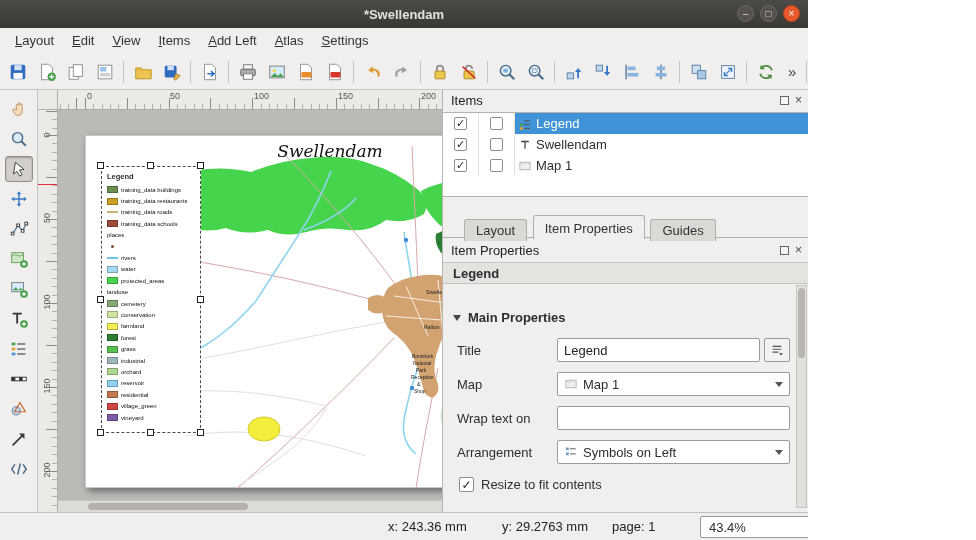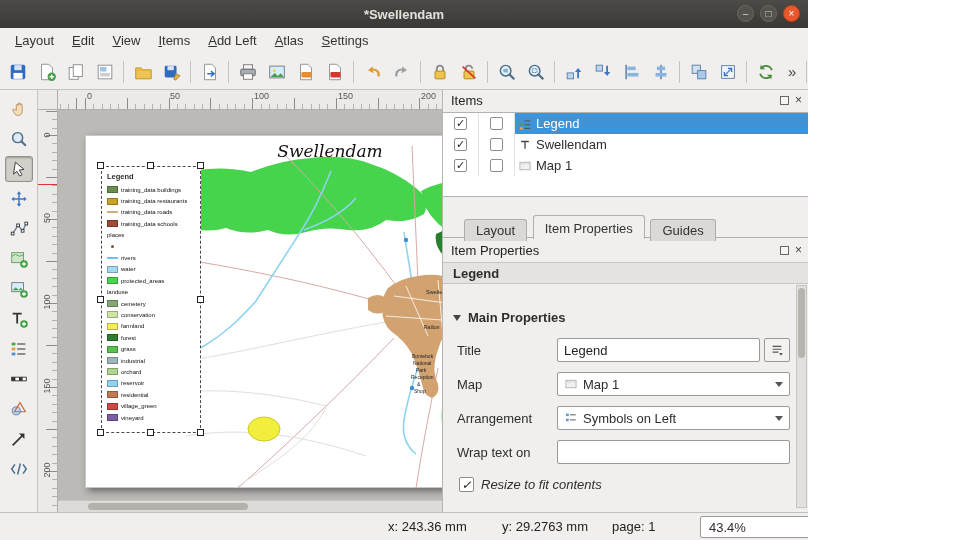--- a/index.html
+++ b/index.html
@@ -130,21 +130,21 @@
   .pinput { flex: 1; height: 24px; border: 1px solid #9c9a97; border-radius: 2px; background: #fff;
     font-family: "Liberation Sans", sans-serif; font-size: 13px; padding: 0 6px; color: #222; }
   .override-btn { width: 26px; height: 24px; margin-left: 4px; border: 1px solid #9c9a97; border-radius: 2px;
     background: #f4f2f0; display: flex; align-items: center; justify-content: center; }
   .override-btn .ico { width: 16px; height: 16px; }
   .combo { flex: 1; height: 24px; border: 1px solid #9c9a97; border-radius: 2px; background: #fff;
     display: flex; align-items: center; gap: 5px; padding: 0 6px; }
   .combo .ico { width: 14px; height: 14px; flex: 0 0 auto; }
   .combo .arrow { margin-left: auto; width: 0; height: 0; border-left: 4px solid transparent;
     border-right: 4px solid transparent; border-top: 5px solid #555; }
-  .cbrow { display: flex; align-items: center; gap: 7px; margin: 12px 4px 0 16px; font-style: italic; }
+  .cbrow { display: flex; align-items: center; gap: 7px; margin: 12px 4px 0 16px; }
   .cb.big { width: 15px; height: 15px; font-size: 12px; }
 
   #props-scrollbar { position: absolute; right: 1px; top: 195px; bottom: 4px; width: 11px; background: #e2e0dd; border: 1px solid #c6c4c1; }
   #props-scrollbar .thumb { position: absolute; left: 1px; right: 1px; top: 2px; height: 70px; background: #b8b5b1; border-radius: 4px; }
 
   
   #statusbar { position: absolute; left: 0; right: 0; bottom: 0; height: 28px; background: #f0efed; border-top: 1px solid #c2c0bd; }
   .sb-text { position: absolute; top: 0; line-height: 27px; font-size: 13px; color: #222; }
   #sb-x { left: 388px; } #sb-y { left: 502px; } #sb-page { left: 612px; }
   #zoom-combo { position: absolute; left: 700px; top: 3px; width: 140px; height: 22px; background: #fff;
@@ -780,36 +780,36 @@
             <span class="ico"><svg viewBox="0 0 22 22" width="100%" height="100%">
                   <rect x="3" y="5" width="16" height="12" fill="#f0f0f0" stroke="#999"></rect>
                   <path d="M3 5l5 4 5-4 5 4" fill="none" stroke="#bbb"></path>
                 </svg></span>
             <span>Map 1</span>
             <span class="arrow"></span>
           </span>
         </div>
 
         <div class="prow">
+          <span class="plabel">Wrap text on</span>
+          <input class="pinput" value="" style="">
+        </div>
+
+        <div class="prow">
           <span class="plabel">Arrangement</span>
           <span class="combo">
             <span class="ico"><svg viewBox="0 0 22 22" width="100%" height="100%">
                   <rect x="3" y="4" width="4.5" height="4" fill="#6b9ac8"></rect>
                   <path d="M9.5 6h9" stroke="#555" stroke-width="1.5"></path>
                   <rect x="3" y="12" width="4.5" height="4" fill="#6b9ac8"></rect>
                   <path d="M9.5 14h9" stroke="#555" stroke-width="1.5"></path>
                 </svg></span>
             <span>Symbols on Left</span>
             <span class="arrow"></span>
           </span>
-        </div>
-
-        <div class="prow">
-          <span class="plabel">Wrap text on</span>
-          <input class="pinput" value="" style="">
         </div>
 
         <div class="cbrow">
           <span class="cb big" data-checked="true"></span>
           <span>Resize to fit contents</span>
         </div>
       </div>
 
       <div id="props-scrollbar">
           <div class="thumb"></div>

